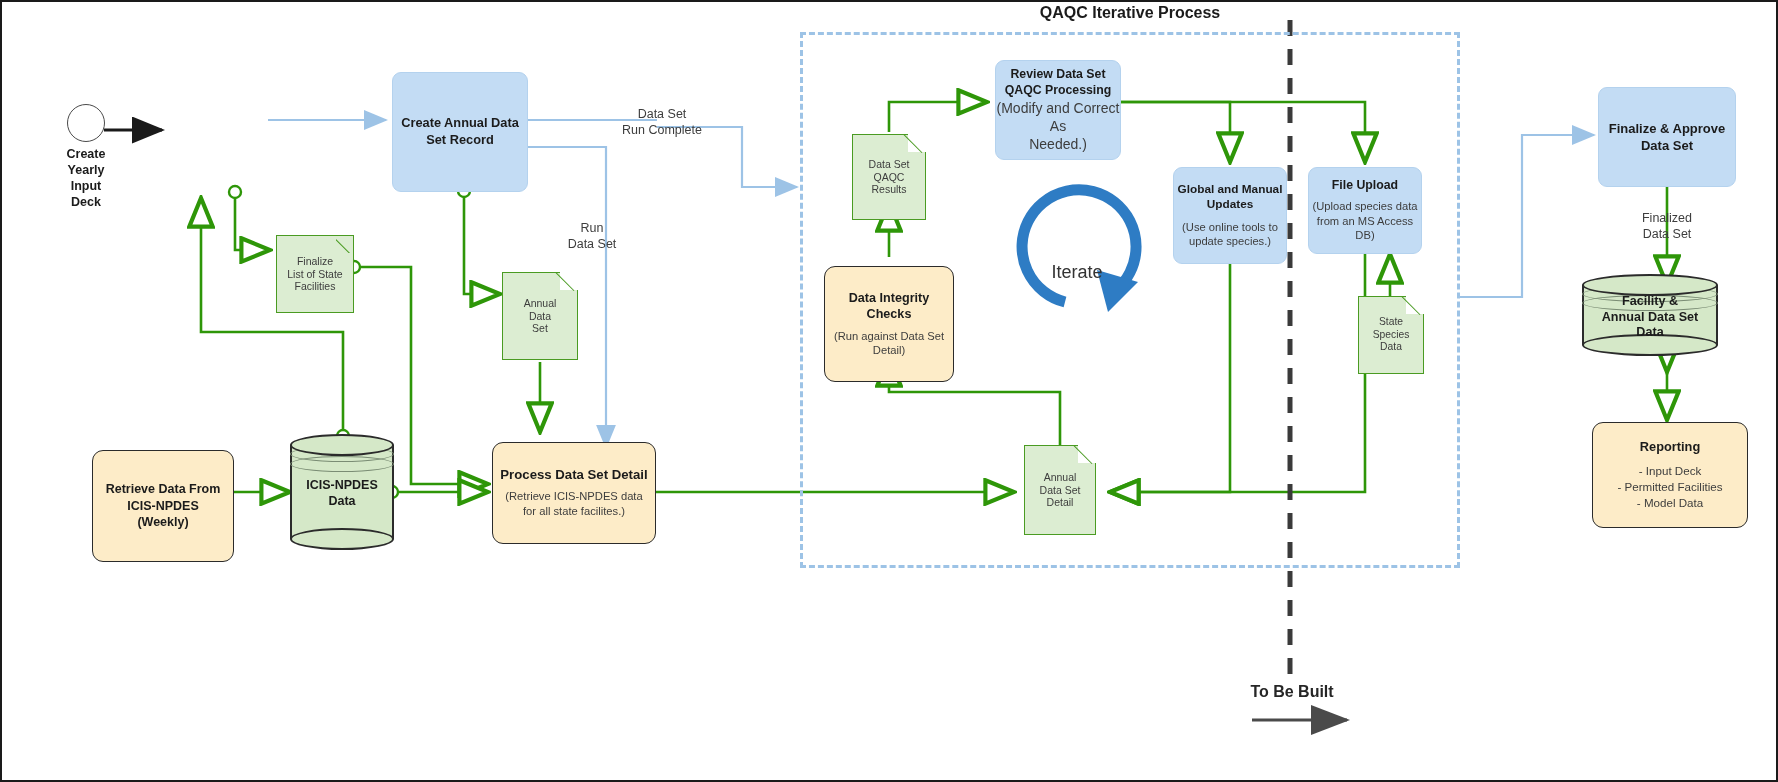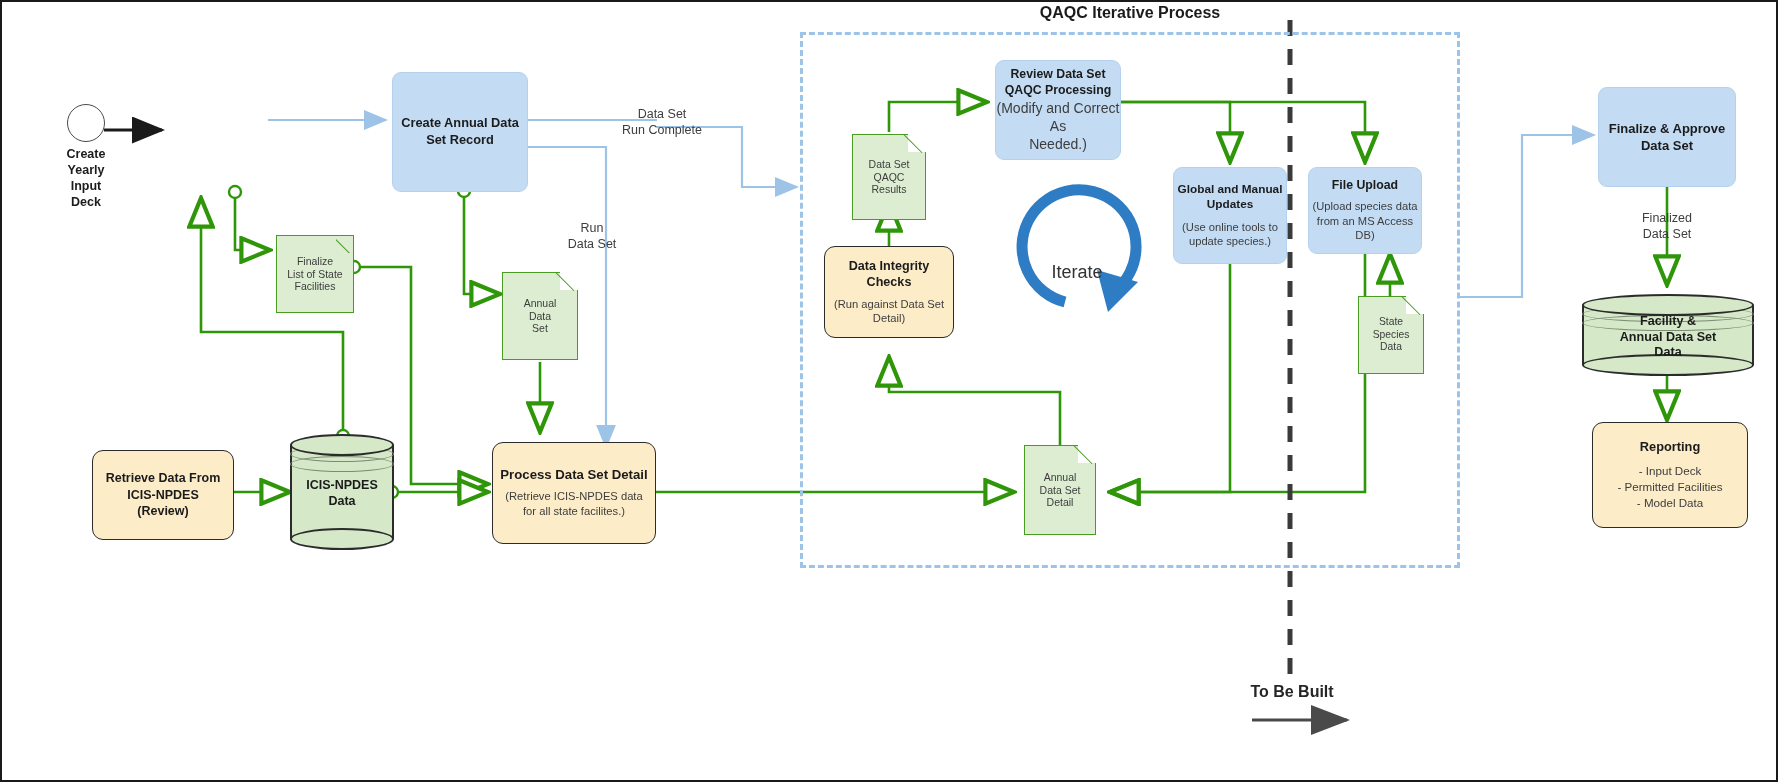--- a/index.html
+++ b/index.html
@@ -211,25 +211,25 @@
     <div style="position:absolute; right:0; top:0; width:18px; height:18px; z-index:2; background:#fff;">
       <div style="position:absolute; width:26px; height:1.4px; background:#4a9b22; top:0; left:-4px; transform:rotate(45deg); transform-origin:0 0;"></div>
     </div>
     <div class="dlabel" style="font-size:10.5px;">
       <div>Annual</div>
       <div>Data</div>
       <div>Set</div>
     </div>
   </div>
 
-  <div class="node proc-yellow" style="left:90px; top:448px; width:142px; height:90px;">
+  <div class="node proc-yellow" style="left:90px; top:448px; width:142px; height:112px;">
     <div class="t1" style="font-size:12.5px; line-height:1.35;">
       <div>Retrieve Data From</div>
       <div>ICIS-NPDES</div>
-      <div>(Review)</div>
+      <div>(Weekly)</div>
     </div>
   </div>
 
   <div class="cyl" style="left:288px; top:432px; width:104px; height:116px;">
     <div class="body"></div>
     <div class="cap bot"></div>
     <div class="cap top"></div>
     <div class="ring" style="top:12px;"></div>
     <div class="ring" style="top:22px;"></div>
     <div class="clabel" style="font-size:12.5px;">
@@ -262,21 +262,21 @@
     <div class="t1" style="font-size:12.3px; line-height:1.3;">
       <div>Review Data Set</div>
       <div>QAQC Processing</div>
     </div>
     <div class="t2" style="font-size:14px; line-height:1.3;">
       <div>(Modify and Correct As</div>
       <div>Needed.)</div>
     </div>
   </div>
 
-  <div class="node proc-yellow" style="left:822px; top:244px; width:130px; height:92px;">
+  <div class="node proc-yellow" style="left:822px; top:264px; width:130px; height:116px;">
     <div class="t1" style="font-size:12.6px; line-height:1.3;">
       <div>Data Integrity</div>
       <div>Checks</div>
     </div>
     <div class="t2" style="font-size:11.2px; margin-top:6px; line-height:1.3;">
       <div>(Run against Data Set</div>
       <div>Detail)</div>
     </div>
   </div>
 
@@ -331,21 +331,21 @@
       <div>Finalize &amp; Approve</div>
       <div>Data Set</div>
     </div>
   </div>
 
   <div class="flabel" style="left:1600px; top:208px; width:130px; font-size:12.5px;">
     <div>Finalized</div>
     <div>Data Set</div>
   </div>
 
-  <div class="cyl" style="left:1580px; top:292px; width:172px; height:82px;">
+  <div class="cyl" style="left:1580px; top:272px; width:136px; height:82px;">
     <div class="body"></div>
     <div class="cap bot"></div>
     <div class="cap top"></div>
     <div class="ring" style="top:12px;"></div>
     <div class="ring" style="top:21px;"></div>
     <div class="clabel" style="font-size:12.6px;">
       <div>Facility &amp;</div>
       <div>Annual Data Set</div>
       <div>Data</div>
     </div>

